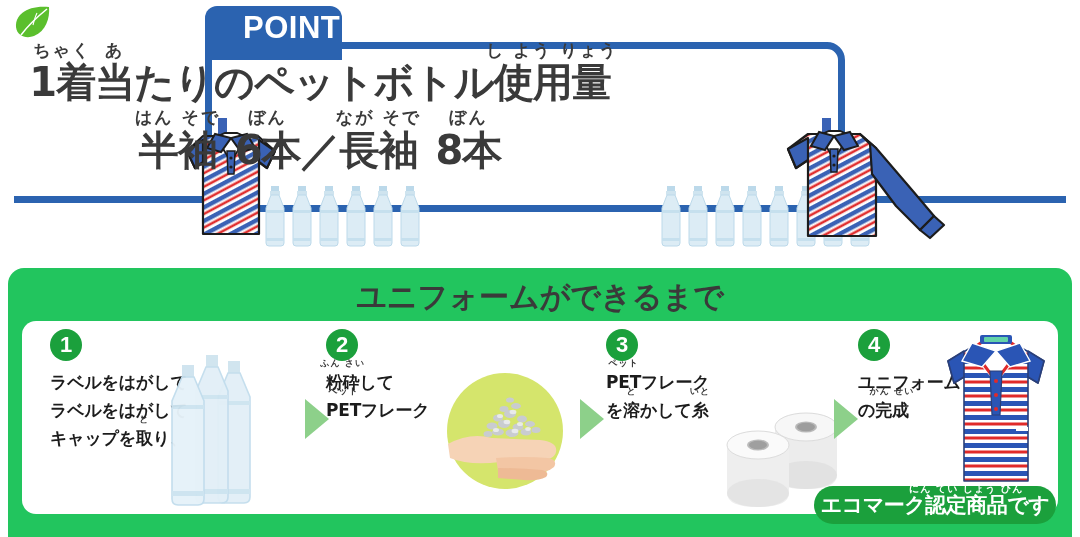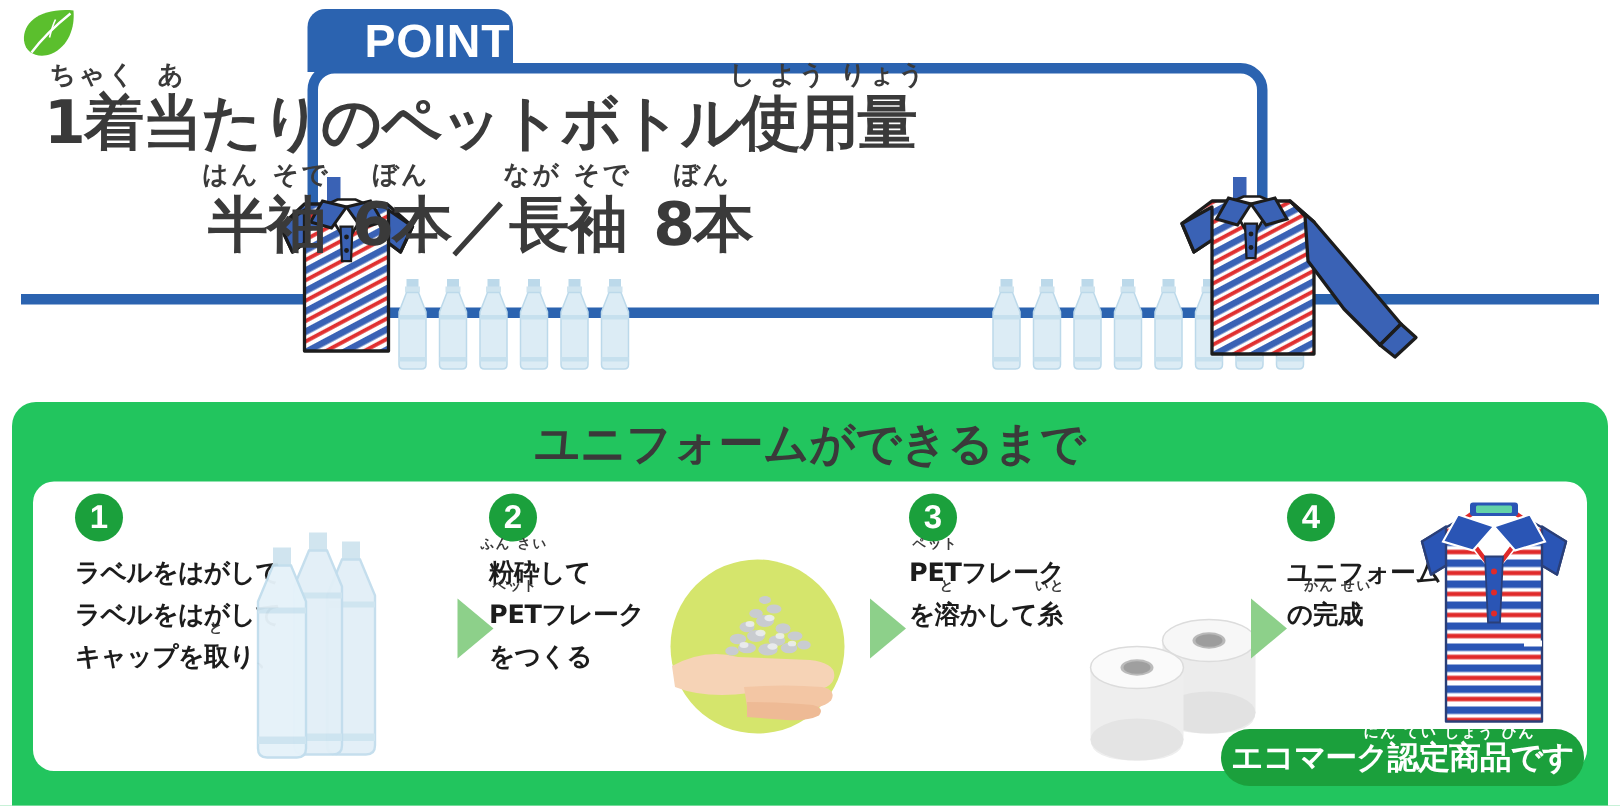--- a/index.html
+++ b/index.html
@@ -9,21 +9,21 @@
     font-family: "Liberation Sans", "DejaVu Sans", sans-serif;
     overflow: hidden;
   }
   #page { position: relative; width: 1080px; height: 537px; }
 
   
   #point-section { position: absolute; left: 0; top: 0; width: 1080px; height: 258px; }
 
   #point-tab {
     position: absolute; left: 205px; top: 6px;
-    width: 137px; height: 42px;
+    width: 137px; height: 54px;
     background: #2b63b0;
     border-radius: 12px 12px 0 0;
     z-index: 4;
   }
   #point-tab-label {
     position: absolute; left: 38px; top: 4px;
     font-size: 31px; font-weight: bold; color: #ffffff;
     letter-spacing: 0.5px; line-height: 36px;
     font-family: "Liberation Sans", sans-serif;
   }
@@ -377,21 +377,20 @@
         </svg>
       </div>
 
       <div class="arrow" id="arrow-1"></div>
 
       <div class="step" id="step-2">
         <div class="step-num">2</div>
         <div class="step-text">
           <span class="step-line"><span class="rb"><span class="rt">ふん さい</span>粉砕</span>して</span>
           <span class="step-line"><span class="rb"><span class="rt">ペット</span>PET</span>フレーク</span>
-          <span class="step-line">をつくる</span>
         </div>
         <svg class="step-art" id="art-2" viewBox="0 0 130 130">
           <circle cx="65" cy="65" r="58" fill="#d5e56c"></circle>
           <path d="M8 78 Q30 66 52 72 L100 74 Q118 76 116 86 Q114 94 100 94 L60 96 Q30 100 10 92 Z" fill="#f6d3b6"></path>
           <path d="M56 92 Q84 90 108 92 Q118 94 114 101 Q108 107 90 107 L58 105 Z" fill="#f3c6a4"></path>
           <path d="M58 102 Q82 102 102 104 Q110 106 106 111 Q98 115 84 114 L58 112 Z" fill="#eeba95"></path>
           <g fill="#c9ccd0">
             <ellipse cx="58" cy="52" rx="5" ry="3.5"></ellipse>
               <ellipse cx="70" cy="48" rx="6" ry="4"></ellipse>
             <ellipse cx="82" cy="53" rx="5" ry="3.5"></ellipse>

